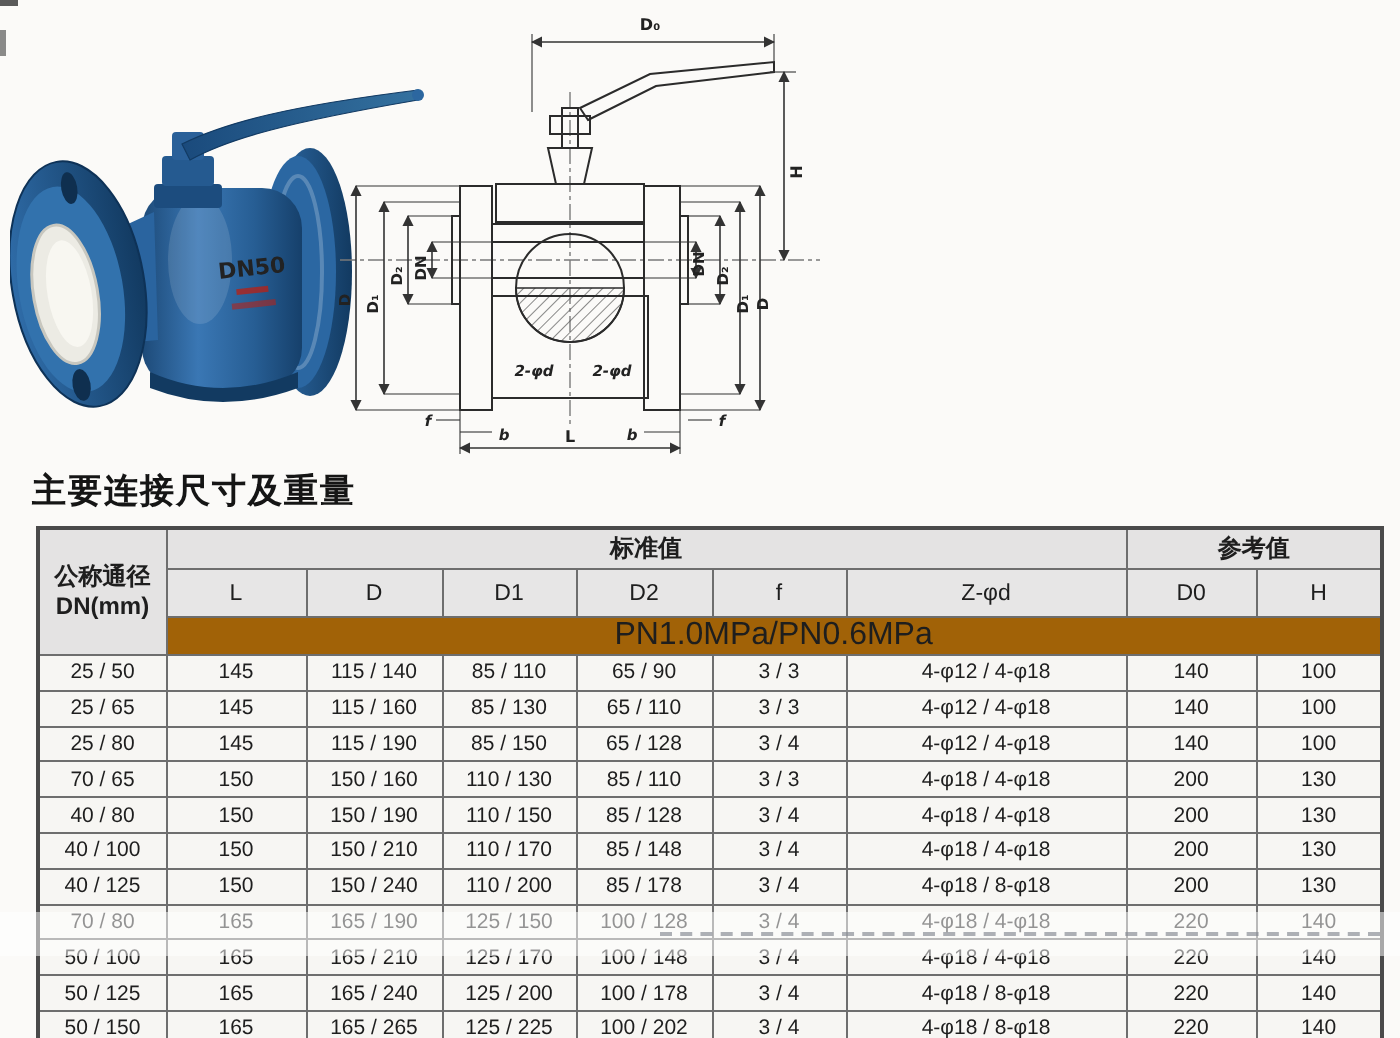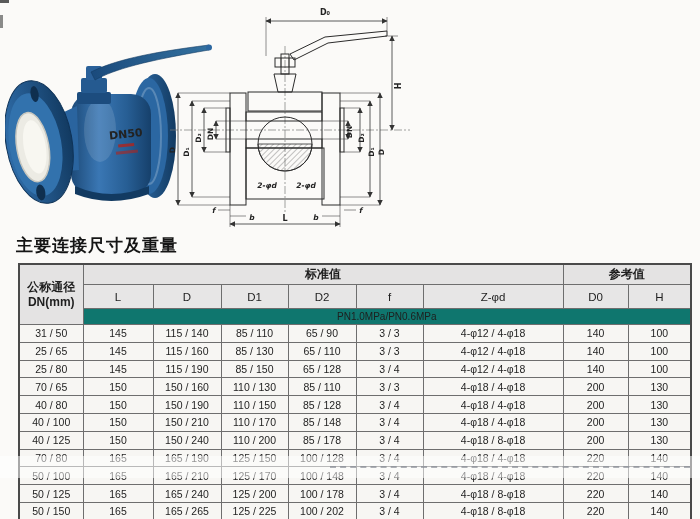--- a/index.html
+++ b/index.html
@@ -9,21 +9,21 @@
   #title{left:16px;top:234px;font-size:17px;font-weight:700;color:#151515;letter-spacing:1px;}
   
   #tblwrap{left:18px;top:263px;}
   table.tbl{border-collapse:collapse;table-layout:fixed;width:672px;border:2px solid #4a4a4a;
             font-size:11px;color:#1e1e1e;}
   table.tbl th,table.tbl td{border:1px solid #6e6e6e;text-align:center;padding:0;
             white-space:nowrap;overflow:hidden;font-weight:400;}
   tr.grp th{height:19px;background:#e4e3e3;font-weight:700;font-size:12px;}
   tr.cols th{height:23px;background:#e7e6e6;font-size:11.5px;}
   th.dncell{background:#e4e3e3;font-size:11px;line-height:1.25;margin-top:44px;}
-  tr.pn td{height:15px;background:#0f766e;font-size:10px;}
+  tr.pn td{height:15px;background:#a16207;font-size:16px;}
   tr.datarow td{height:16.8px;background:#f7f6f3;font-size:10.5px;}
   
   svg text{font-family:"DejaVu Sans",sans-serif;fill:#222;}
   .dim{stroke:#333;stroke-width:.8;marker-start:url(#ar);marker-end:url(#ar);}
   .ext{stroke:#333;stroke-width:.55;}
   .ol{stroke:#2b2b2b;stroke-width:1;fill:none;}
   .cl{stroke:#7a7a7a;stroke-width:.7;stroke-dasharray:8 2 2 2;fill:none;}
   .dl{font-size:8px;font-weight:700;}
   .dls{font-size:7.5px;font-weight:700;}
   #watermark{left:0;top:456px;width:700px;height:22px;background:rgba(255,255,255,.52);}
@@ -235,21 +235,21 @@
         <th>Z-φd</th>
         <th>D0</th>
         <th>H</th>
       </tr>
       <tr class="pn">
         <td colspan="8">PN1.0MPa/PN0.6MPa</td>
       </tr>
       </tbody>
         <tbody>
           <tr class="datarow">
-            <td>31 / 50</td>
+            <td>25 / 50</td>
             <td>145</td>
             <td>115 / 140</td>
             <td>85 / 110</td>
             <td>65 / 90</td>
             <td>3 / 3</td>
             <td>4-φ12 / 4-φ18</td>
             <td>140</td>
             <td>100</td>
           </tr>
           <tr class="datarow">

